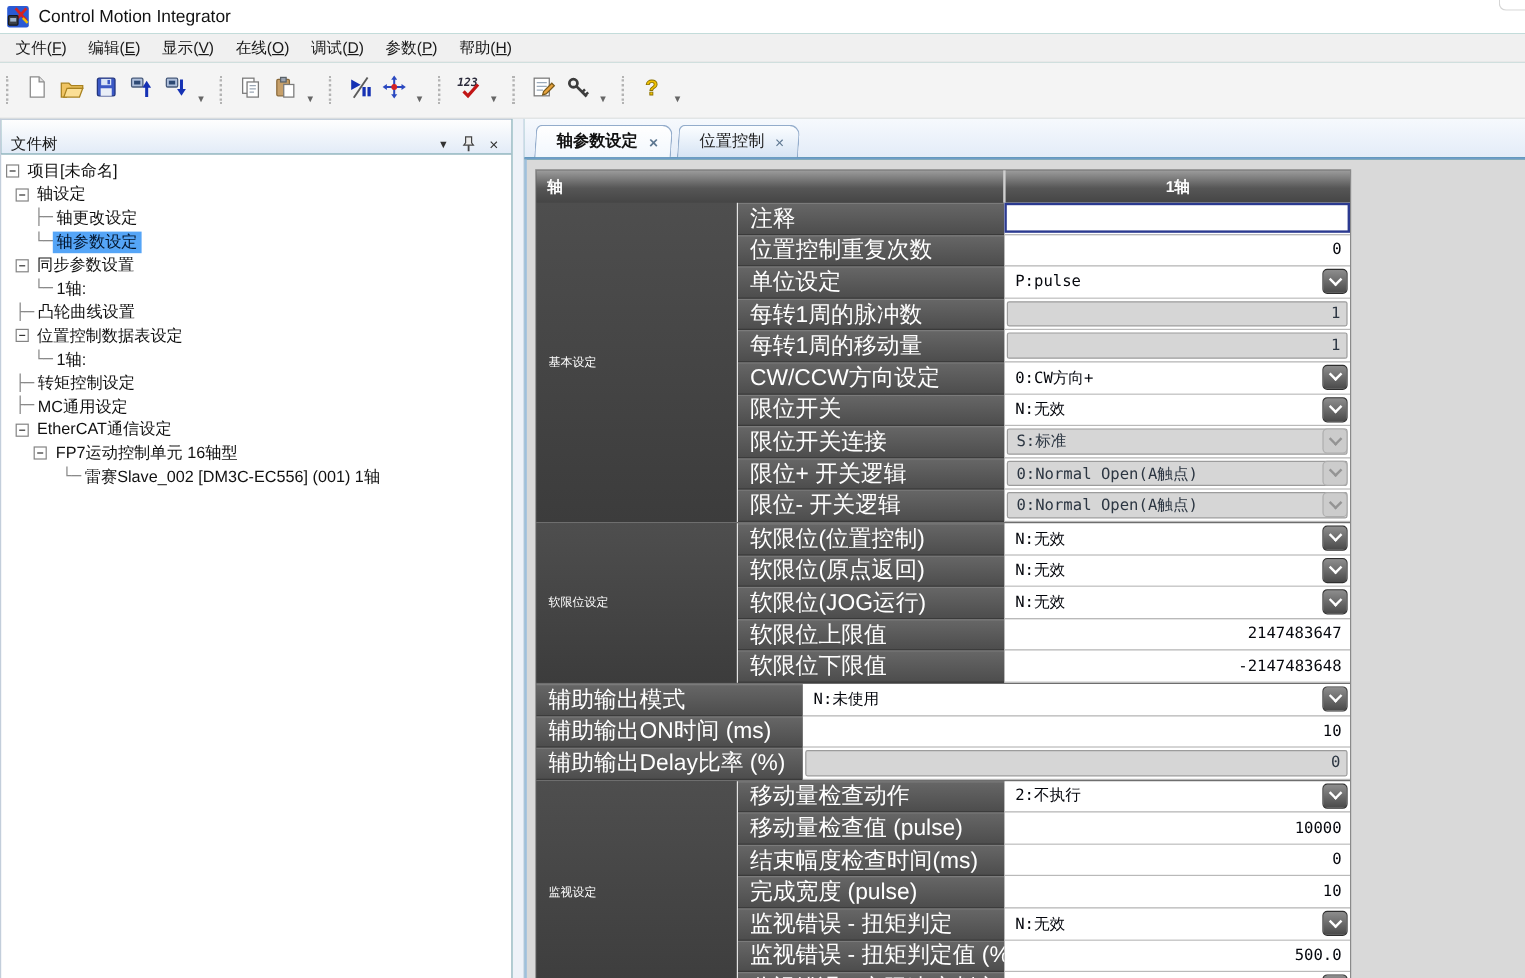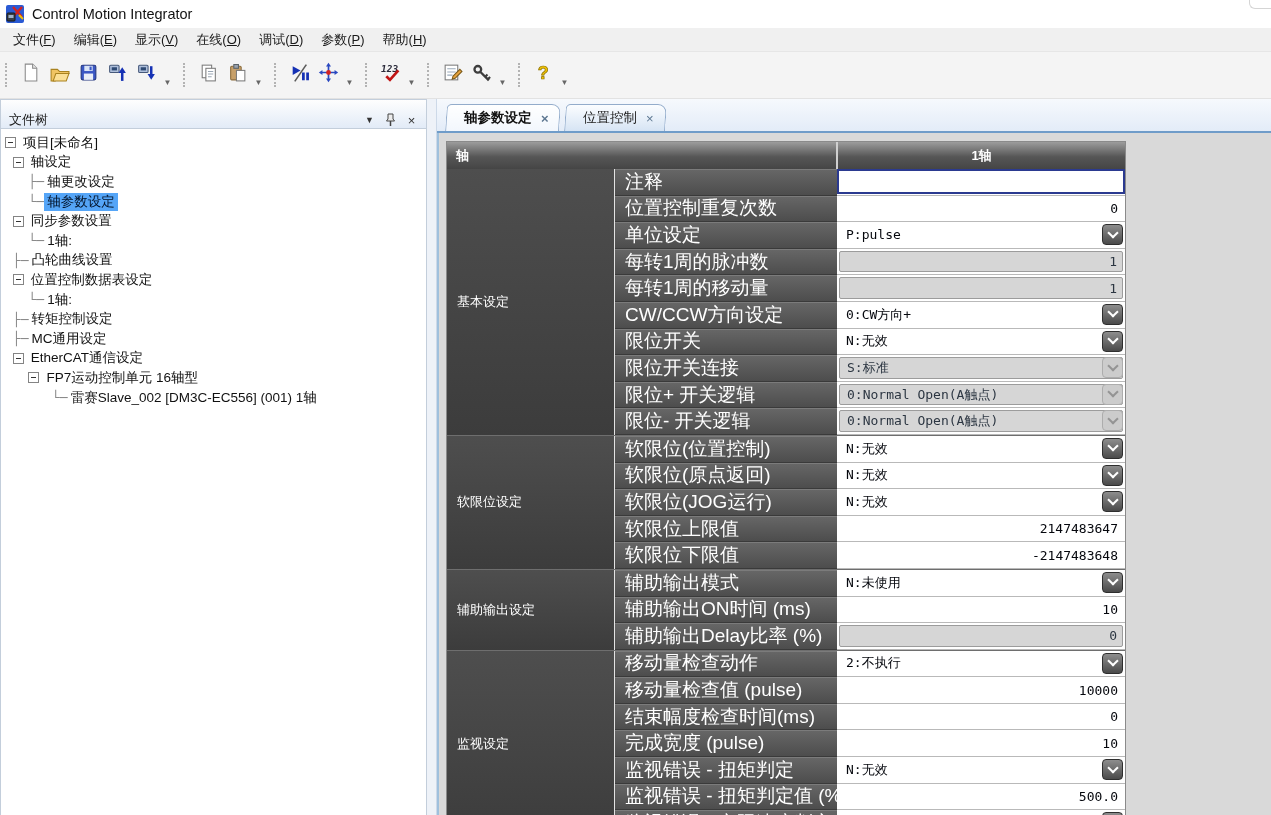--- a/index.html
+++ b/index.html
@@ -53,21 +53,21 @@
 
   .page { flex:1; background:#d9d9d9; border-left:2px solid #9fc0dd; position:relative; overflow:hidden; }
 
   
   .ptable { position:absolute; left:8px; top:9px; width:678px; background:#4a4a4a; box-shadow:0 0 0 1px #8a8a8a; }
   .ptable .hdr { display:flex; height:27px; background:linear-gradient(#9c9c9c,#565656 55%,#454545); color:#fff; font-size:13px; font-weight:bold; }
   .hdr-left { width:391px; display:flex; align-items:center; padding-left:9px; border-right:2px solid #cfcfcf; }
   .hdr-val { flex:1; display:flex; align-items:center; justify-content:center; }
   .tgroup { display:flex; border-top:1px solid #6e6e6e; }
   .tgroup:first-of-type { border-top:none; }
-  .g-cell { width:168px; flex:none; background:linear-gradient(#4e4e4e,#3c3c3c); color:#fff; font-size:13px; display:flex; align-items:center; padding-left:10px; border-right:1px solid #e3e3e3; }
+  .g-cell { width:168px; flex:none; background:linear-gradient(#4e4e4e,#3c3c3c); color:#fff; font-size:10px; display:flex; align-items:center; padding-left:10px; border-right:1px solid #e3e3e3; }
   .g-rows { flex:1; min-width:0; }
   .prow { display:flex; height:26.6px; }
   .p-cell { width:222px; flex:none; background:linear-gradient(#676767,#4d4d4d); color:#fff; font-size:19px; display:flex; align-items:center; padding-left:10px; border-bottom:1px solid #3a3a3a; box-shadow:inset 0 1px 0 #7b7b7b; white-space:nowrap; overflow:hidden; }
   .v-cell { flex:1; background:#fff; border-bottom:1px solid #b9b9b9; position:relative; display:flex; align-items:center; font-family:"DejaVu Sans Mono", monospace; font-size:13px; color:#05070d; min-width:0; }
   .v-cell.num { justify-content:flex-end; padding-right:7px; }
   .v-cell.dd { padding-left:9px; }
   .dd-btn { position:absolute; right:2px; top:2px; width:21px; height:21px; border-radius:4px; background:linear-gradient(#8d8d8d,#4a4a4a); border:1px solid #2e2e2e; display:flex; align-items:center; justify-content:center; }
   .dd-chev { width:8px; height:8px; border-right:2.4px solid #fff; border-bottom:2.4px solid #fff; transform:rotate(45deg) translate(-1.5px,-1.5px); }
   .dis-box { position:absolute; left:2px; right:2px; top:2px; bottom:2px; background:#d6d6d6; border:1px solid #9c9c9c; border-radius:2px; display:flex; align-items:center; color:#2c3642; }
   .dis-box.num { justify-content:flex-end; padding-right:5px; }
@@ -372,21 +372,20 @@
                     <div class="p-cell">软限位上限值</div>
                     <div class="v-cell num">2147483647</div>
                   </div>
                   <div class="prow">
                     <div class="p-cell">软限位下限值</div>
                     <div class="v-cell num">-2147483648</div>
                   </div>
                 </div>
               </div>
               <div class="tgroup">
-                <div class="g-cell">辅助输出设定</div>
                 <div class="g-rows">
                   <div class="prow">
                     <div class="p-cell">辅助输出模式</div>
                     <div class="v-cell dd">N:未使用<span class="dd-btn">
                         <span class="dd-chev"></span>
                       </span></div>
                   </div>
                   <div class="prow">
                     <div class="p-cell">辅助输出ON时间 (ms)</div>
                     <div class="v-cell num">10</div>

